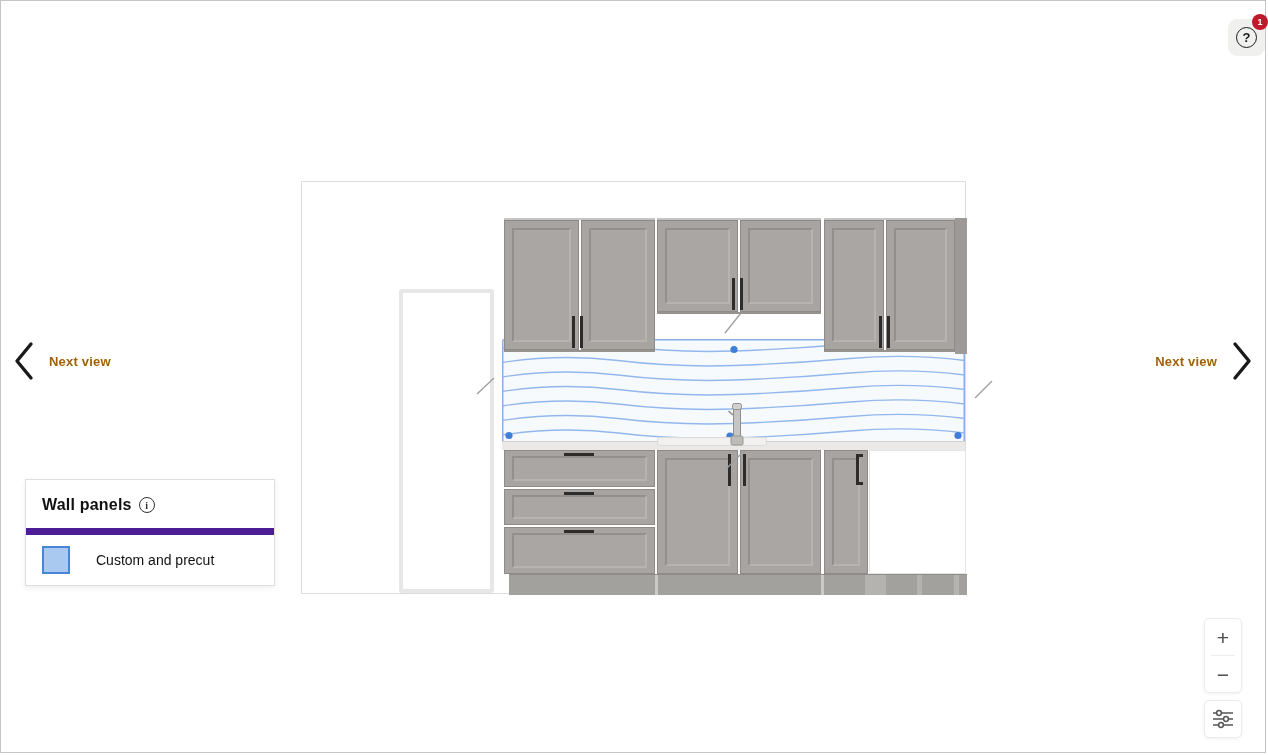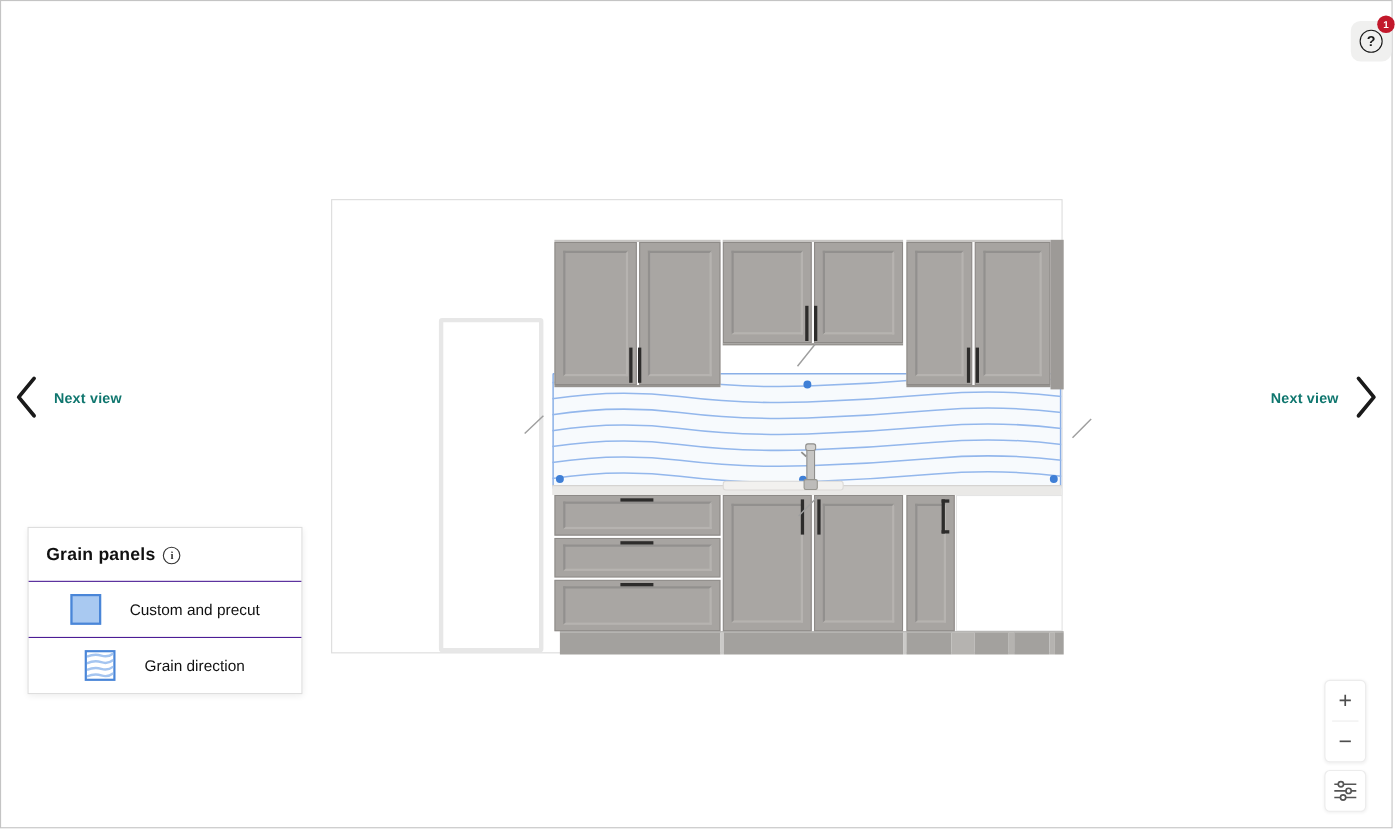--- a/index.html
+++ b/index.html
@@ -6,36 +6,36 @@
   html,body { width:1268px; height:755px; background:#fff; font-family:"Liberation Sans", sans-serif; color:#111; overflow:hidden; }
   .page { position:relative; width:1266px; height:753px; border:1px solid #c4c4c4; background:#fff; }
 
   
   .help-btn { position:absolute; left:1227px; top:18px; width:37px; height:37px; background:#f0f0ef; border:none; border-radius:9px; cursor:pointer; }
   .help-circle { position:absolute; left:8px; top:8px; width:21px; height:21px; border:1.7px solid #1a1a1a; border-radius:50%; display:flex; align-items:center; justify-content:center; font-size:13px; font-weight:700; color:#1a1a1a; background:transparent; }
   .help-badge { position:absolute; right:-3px; top:-5px; width:16px; height:16px; border-radius:50%; background:#c2182b; color:#fff; font-size:9px; font-weight:700; display:flex; align-items:center; justify-content:center; }
 
   
   .nav-btn { position:absolute; display:flex; align-items:center; gap:14px; background:transparent; border:none; cursor:pointer; font-family:inherit; }
-  .nav-btn .nav-label { font-size:13px; font-weight:700; color:#0f766e; letter-spacing:.2px; }
+  .nav-btn .nav-label { font-size:13px; font-weight:700; color:#a16207; letter-spacing:.2px; }
   .nav-prev { left:12px; top:340px; }
   .nav-next { right:12px; top:340px; }
   .chev { width:22px; height:40px; }
 
   
   .zoom-card { position:absolute; left:1203px; top:617px; width:38px; height:75px; background:#fff; border:1px solid #ececec; border-radius:5px; box-shadow:0 1px 3px rgba(0,0,0,.06); display:flex; flex-direction:column; }
   .zoom-btn { flex:1; background:none; border:none; font-size:21px; color:#4d4d4d; cursor:pointer; line-height:1; font-family:inherit; }
   .zoom-divider { height:1px; background:#ededed; margin:0 6px; }
   .filter-btn { position:absolute; left:1203px; top:699px; width:38px; height:38px; background:#fff; border:1px solid #ececec; border-radius:5px; box-shadow:0 1px 3px rgba(0,0,0,.06); cursor:pointer; display:flex; align-items:center; justify-content:center; }
 
   
   .legend { position:absolute; left:24px; top:478px; width:250px; background:#fff; border:1px solid #dedede; box-shadow:0 2px 6px rgba(0,0,0,.07); }
   .legend-header { display:flex; align-items:center; gap:7px; padding:16px 16px 14px; }
   .legend-title { font-size:16px; font-weight:700; letter-spacing:.2px; }
-  .legend-row { display:flex; align-items:center; gap:26px; padding:11px 16px; border-top:1px solid #4c1d95; min-height:51px;justify-content:center; }
+  .legend-row { display:flex; align-items:center; gap:26px; padding:11px 16px; border-top:7px solid #4c1d95; min-height:51px; }
   .swatch { width:28px; height:28px; flex:0 0 28px; }
   .swatch-fill { background:#a9c9f1; border:2px solid #4a86d8; }
   .swatch-grain { background:#fff; border:2px solid #4a86d8; }
   .swatch-edge { position:relative; }
   .legend-label { font-size:14px; color:#111; }
   .info-icon { width:16px; height:16px; border:1.4px solid #333; border-radius:50%; display:flex; align-items:center; justify-content:center; font-size:10px; font-weight:700; color:#333; font-family:"Liberation Serif", serif; }
 
   
   .drawing { position:absolute; left:300px; top:180px; width:665px; height:413px; border:1px solid #dcdcdc; background:#fff; overflow:visible; }
   .fridge { position:absolute; left:97px; top:107px; width:95px; height:304px; border:4px solid #e7e7e7; border-radius:3px; background:#fff; z-index:1; }
@@ -185,39 +185,26 @@
         <line x1="175" y1="212" x2="192" y2="196"></line>
         <line x1="423" y1="151" x2="439" y2="131"></line>
         <line x1="424" y1="287" x2="442" y2="269"></line>
         <line x1="673" y1="216" x2="690" y2="199"></line>
       </g>
     </svg>
   </div>
 
   <div class="legend">
     <div class="legend-header">
-      <span class="legend-title">Grain panels</span>
+      <span class="legend-title">Wall panels</span>
       <span class="info-icon">i</span>
     </div>
     <div class="legend-row">
       <span class="swatch swatch-fill"></span>
       <span class="legend-label">Custom and precut</span>
-    </div>
-    <div class="legend-row">
-      <span class="swatch swatch-grain">
-        <svg width="24" height="24" viewBox="0 0 24 24">
-          <g fill="none" stroke="#a5c5f0" stroke-width="2.2">
-            <path d="M0 4 q7 -3 13 -1 t11 -2"></path>
-            <path d="M0 10 q7 -3 13 -1 t11 -2"></path>
-            <path d="M0 16 q7 -3 13 -1 t11 -2"></path>
-            <path d="M0 22 q7 -3 13 -1 t11 -2"></path>
-          </g>
-        </svg>
-      </span>
-      <span class="legend-label">Grain direction</span>
     </div>
   </div>
 
   <div class="zoom-card">
     <button class="zoom-btn">+</button>
     <div class="zoom-divider"></div>
     <button class="zoom-btn">−</button>
   </div>
 
   <button class="filter-btn">

